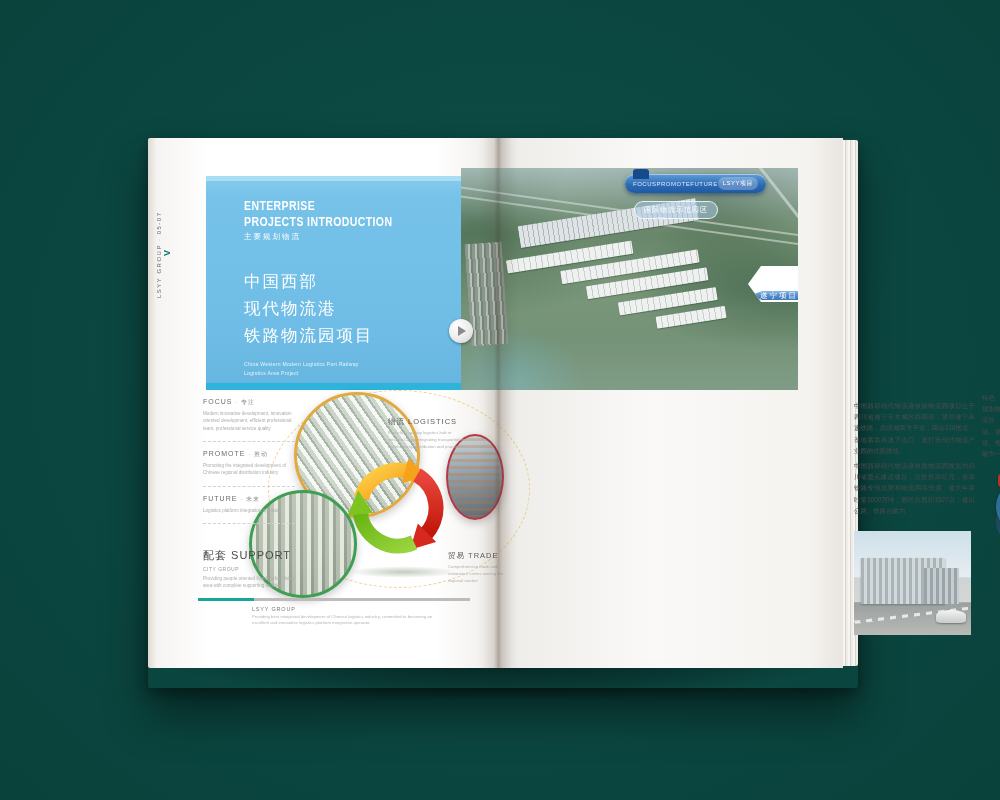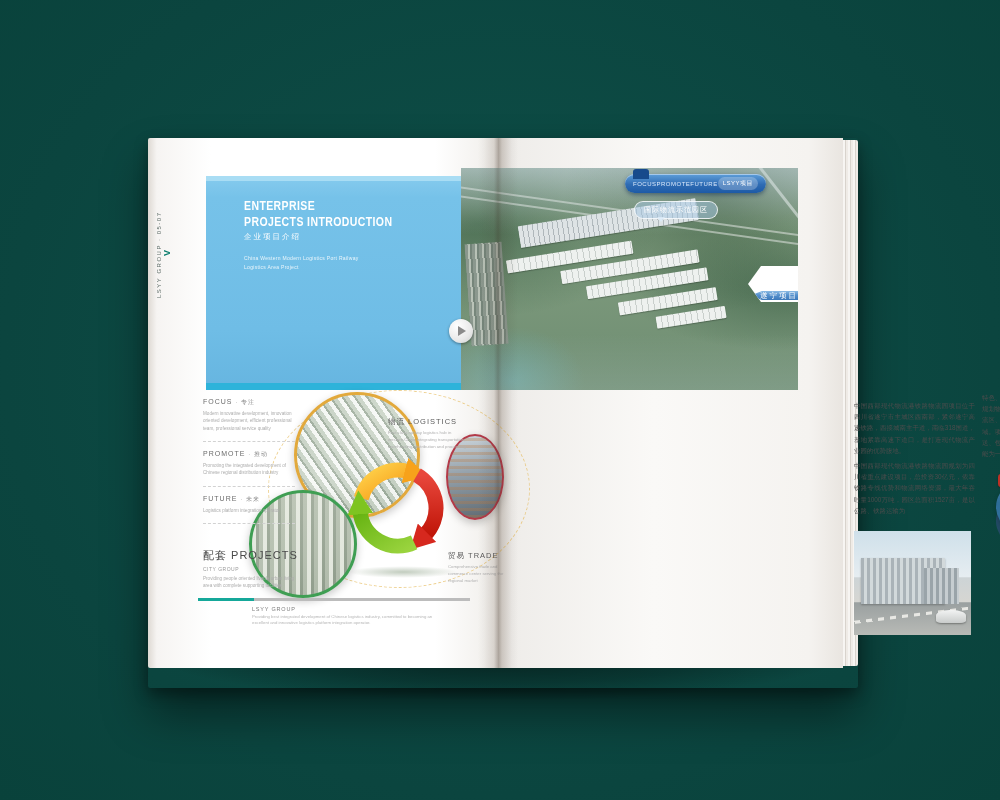--- a/index.html
+++ b/index.html
@@ -186,21 +186,26 @@
         <span class="logo">V</span>
       </div>
 
       <div class="hdr">
         <div class="strip-top"></div>
         <div class="inner">
           <div class="eyebrow">
             <div>ENTERPRISE</div>
             <div>PROJECTS INTRODUCTION</div>
           </div>
-          <div class="eyebrow-cn">企业项目介绍</div>
+          <div class="eyebrow-cn">主要规划物流</div>
+          <div class="big-title">
+            <div>中国西部</div>
+            <div>现代物流港</div>
+            <div>铁路物流园项目</div>
+          </div>
           <div class="sub-en">
             <div>China Western Modern Logistics Port Railway</div>
             <div>Logistics Area Project</div>
           </div>
         </div>
         <div class="strip-bottom"></div>
       </div>
 
       <div class="side">
         <div class="side-item">
@@ -212,21 +217,21 @@
           <div class="side-h"><span>PROMOTE</span> <span class="cn">· 推动</span></div>
           <div class="side-d">Promoting the integrated development of Chinese regional distribution industry</div>
         </div>
         <div class="side-div"></div>
         <div class="side-item">
           <div class="side-h"><span>FUTURE</span> <span class="cn">· 未来</span></div>
           <div class="side-d">Logistics platform integration operator</div>
         </div>
         <div class="side-div"></div>
         <div class="side-item" style="margin-top:24px;">
-          <div class="support-h"><span>配套</span> <span class="en">PROJECTS</span></div>
+          <div class="support-h"><span>配套</span> <span class="en">SUPPORT</span></div>
           <div class="support-sub">CITY GROUP</div>
           <div class="side-d">Providing people oriented livable urban living area with complete supporting facilities</div>
         </div>
       </div>
 
       <div class="dash-ring"></div>
       <div class="circ logistics-park"></div>
       <div class="circ city-area"></div>
       <div class="circ trade-street"></div>
 

